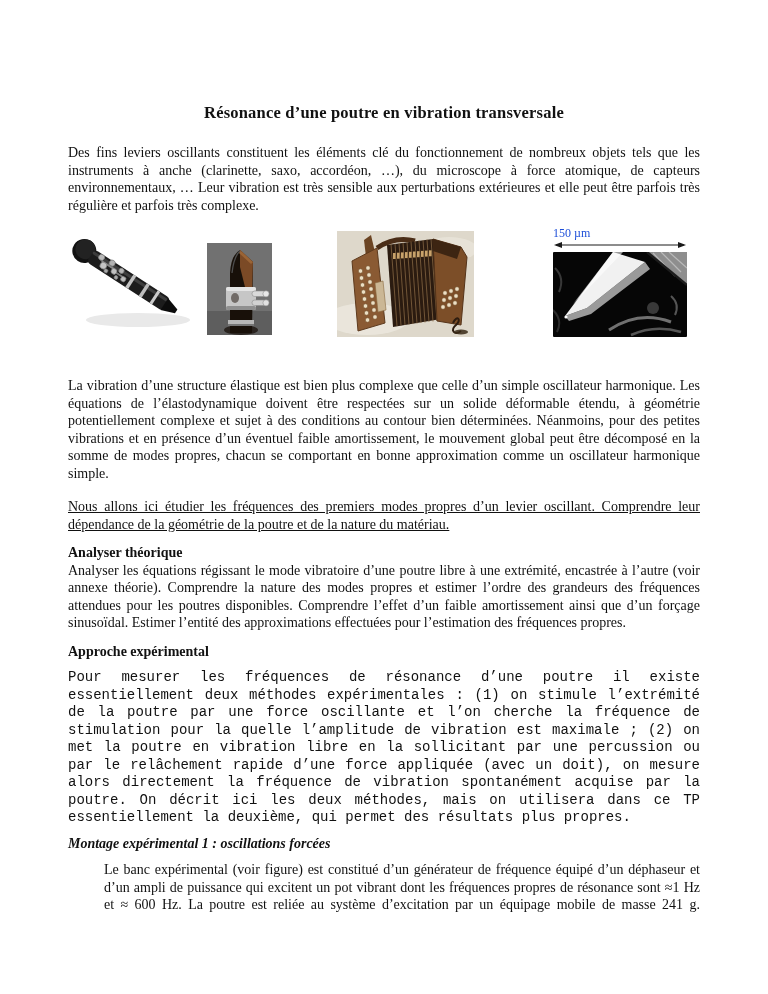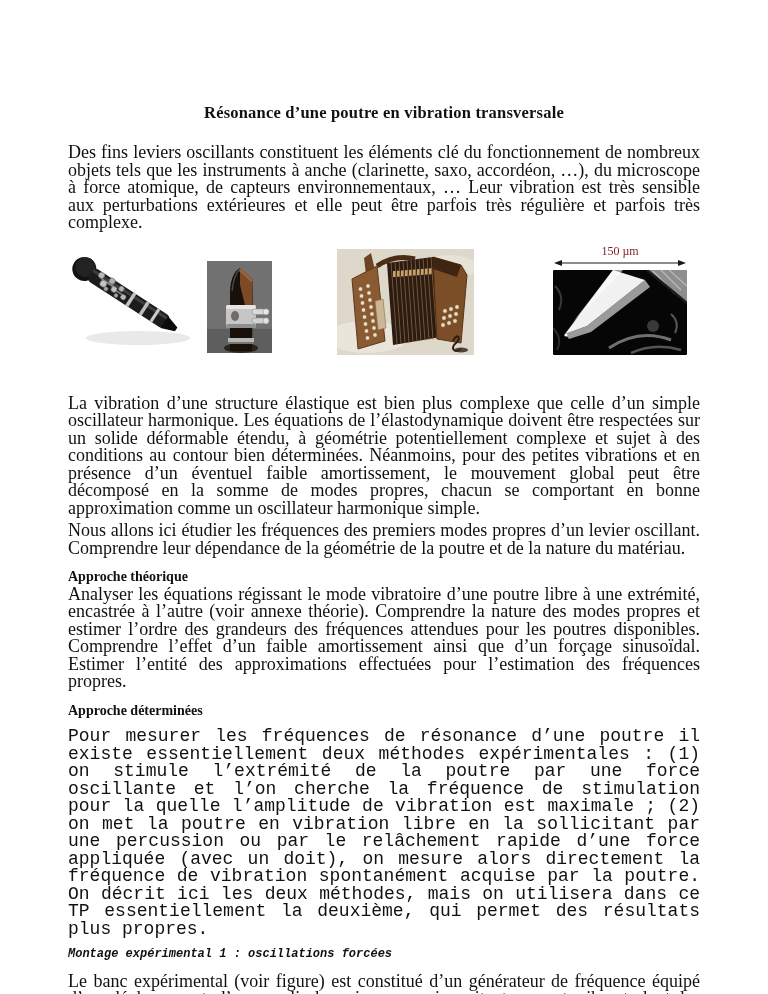--- a/index.html
+++ b/index.html
@@ -20,66 +20,64 @@
   }
   .doc-title {
     margin-top:103px;
     font-size:16.5px;
     font-weight:bold;
     text-align:center;
     line-height:20px;
     letter-spacing:0.2px;
   }
   .para {
-    font-size:18px;
+    font-size:14px;
     line-height:17.5px;
     text-align:justify;
   }
   .para.cont { text-align-last:justify; }
   #p-intro { margin-top:21px; }
   #p-vibration { margin-top:37px; }
-  #p-objectif { margin-top:5px; }
+  #p-objectif { margin-top:16px;text-decoration:underline; }
   .h-section {
     font-size:14px;
     line-height:17.5px;
     font-weight:bold;
   }
   #h-theorique { margin-top:11px; }
   #p-theorique { }
   #h-experimental { margin-top:11px; }
   #p-experimental { margin-top:9px; padding-top:0; }
   #p-experimental { margin-top:9px;font-family:Liberation Mono, monospace; }
   .h-sub {
-    font-size:12px;
+    font-size:14px;
     line-height:17.5px;
     font-weight:bold;
     font-style:italic;
-    font-family:Liberation Mono, monospace;
   }
   #h-montage { margin-top:8px; }
-  #p-montage { margin-top:9px; }
+  #p-montage { margin-top:9px;margin-left:36px; }
 
   
   .figures {
     position:relative;
     height:114px;
     margin-top:12px;
   }
   .fig { position:absolute; }
   .fig svg { display:block; }
   #fig-clarinet   { left:0;    top:2;  width:130px; height:110px; }
   #fig-mouthpiece { left:139px; top:17px; width:65px; height:92px; }
   #fig-accordion  { left:269px; top:5px; width:137px; height:106px; }
   #fig-afm        { left:485px; top:0;  width:134px; }
   .scale-label {
     display:block;
-    text-align:center;
     font-size:12px;
     line-height:14px;
-    color:#7f1d1d;
+    color:#1d4ed8;
   }
   .scale-arrow { display:block; margin:0 0 2px 0; }
 </style>
 </head>
 <body>
 
 <div class="page">
   <div class="content">
 
     <h1 class="doc-title">Résonance d’une poutre en vibration transversale</h1>
@@ -233,23 +231,23 @@
           <path d="M78,83 Q102,72 128,80" stroke="#8a8a8a" stroke-width="2.5" fill="none" opacity="0.6"></path>
           <path d="M118,44 Q127,52 122,63" stroke="#979797" stroke-width="2" fill="none" opacity="0.55"></path>
           <circle cx="100" cy="56" r="6" fill="#787878" opacity="0.45"></circle>
         </svg>
       </div>
     </div>
 
     <p class="para" id="p-vibration">La vibration d’une structure élastique est bien plus complexe que celle d’un simple oscillateur harmonique. Les équations de l’élastodynamique doivent être respectées sur un solide déformable étendu, à géométrie potentiellement complexe et sujet à des conditions au contour bien déterminées. Néanmoins, pour des petites vibrations et en présence d’un éventuel faible amortissement, le mouvement global peut être décomposé en la somme de modes propres, chacun se comportant en bonne approximation comme un oscillateur harmonique simple.</p>
     <p class="para" id="p-objectif">Nous allons ici étudier les fréquences des premiers modes propres d’un levier oscillant. Comprendre leur dépendance de la géométrie de la poutre et de la nature du matériau.</p>
 
-    <h2 class="h-section" id="h-theorique">Approche théorique</h2>
+    <h2 class="h-section" id="h-theorique">Analyser théorique</h2>
     <p class="para" id="p-theorique">Analyser les équations régissant le mode vibratoire d’une poutre libre à une extrémité, encastrée à l’autre (voir annexe théorie). Comprendre la nature des modes propres et estimer l’ordre des grandeurs des fréquences attendues pour les poutres disponibles. Comprendre l’effet d’un faible amortissement ainsi que d’un forçage sinusoïdal. Estimer l’entité des approximations effectuées pour l’estimation des fréquences propres.</p>
 
-    <h2 class="h-section" id="h-experimental">Approche déterminées</h2>
+    <h2 class="h-section" id="h-experimental">Approche expérimental</h2>
     <p class="para" id="p-experimental">Pour mesurer les fréquences de résonance d’une poutre il existe essentiellement deux méthodes expérimentales : (1) on stimule l’extrémité de la poutre par une force oscillante et l’on cherche la fréquence de stimulation pour la quelle l’amplitude de vibration est maximale ; (2) on met la poutre en vibration libre en la sollicitant par une percussion ou par le relâchement rapide d’une force appliquée (avec un doit), on mesure alors directement la fréquence de vibration spontanément acquise par la poutre. On décrit ici les deux méthodes, mais on utilisera dans ce TP essentiellement la deuxième, qui permet des résultats plus propres.</p>
 
     <h3 class="h-sub" id="h-montage">Montage expérimental 1 : oscillations forcées</h3>
     <p class="para cont" id="p-montage">Le banc expérimental (voir figure) est constitué d’un générateur de fréquence équipé d’un déphaseur et d’un ampli de puissance qui excitent un pot vibrant dont les fréquences propres de résonance sont ≈1 Hz et ≈ 600 Hz. La poutre est reliée au système d’excitation par un équipage mobile de masse 241 g.</p>
 
   </div>
 </div>
 
 </body></html>

